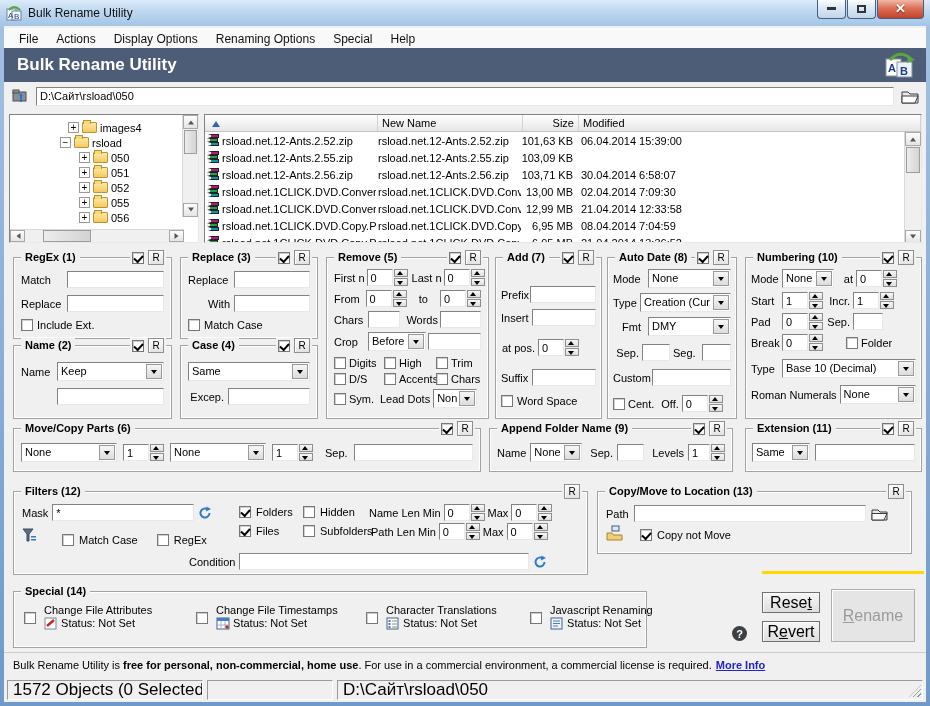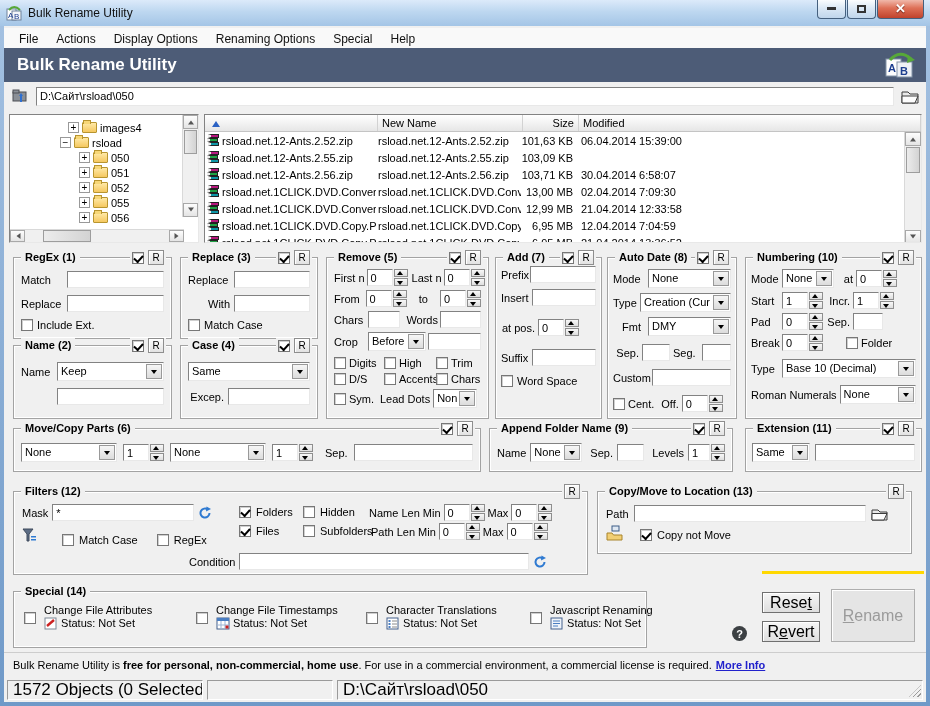--- a/index.html
+++ b/index.html
@@ -307,21 +307,21 @@
             <span class="c1">
               <span class="arch">
                 <i></i>
                 <i></i>
                 <i></i>
               </span>
               <span>rsload.net.1CLICK.DVD.Copy.Pro.4.3.2.6.zip</span>
             </span>
             <span class="c2">rsload.net.1CLICK.DVD.Copy.Pro.4.3.2....</span>
             <span class="c3">6,95 MB</span>
-            <span class="c4">12.04.2014 7:04:59</span>
+            <span class="c4">08.04.2014 7:04:59</span>
           </div>
         <div class="lrow">
             <span class="c1">
               <span class="arch">
                 <i></i>
                 <i></i>
               </span>
               <span>rsload.net.1CLICK.DVD.Copy.Pro.4.3.2.7.zip</span>
             </span>
             <span class="c2">rsload.net.1CLICK.DVD.Copy.Pro.4.3.2....</span>
@@ -502,21 +502,21 @@
             </span>
         </div>
       </div>
 
       <div class="fs" style="left:491px;top:9px;width:107px;height:162px">
         <span class="lg">Add (7)</span>
         <span class="gh">
             <span class="cb on"></span>
             <span class="rb">R</span>
           </span>
-        <div class="row" style="margin-top:8px;padding:0 5px;gap:1px">
+        <div class="row" style="margin-top:28px;padding:0 5px;gap:1px">
             <span class="l" style="width:28px">Prefix</span>
             <input class="tb" style="flex: 1 1 0%;" value="">
           </div>
         <div class="row" style="margin-top:6px;padding:0 5px;gap:3px">
             <span class="l" style="width:28px">Insert</span>
             <input class="tb" style="flex: 1 1 0%;" value="">
           </div>
         <div class="row" style="margin-top:13px;padding:0 5px;gap:3px">
             <span class="l" style="width:34px;text-align:right">at pos.</span>
             <span class="spin">

